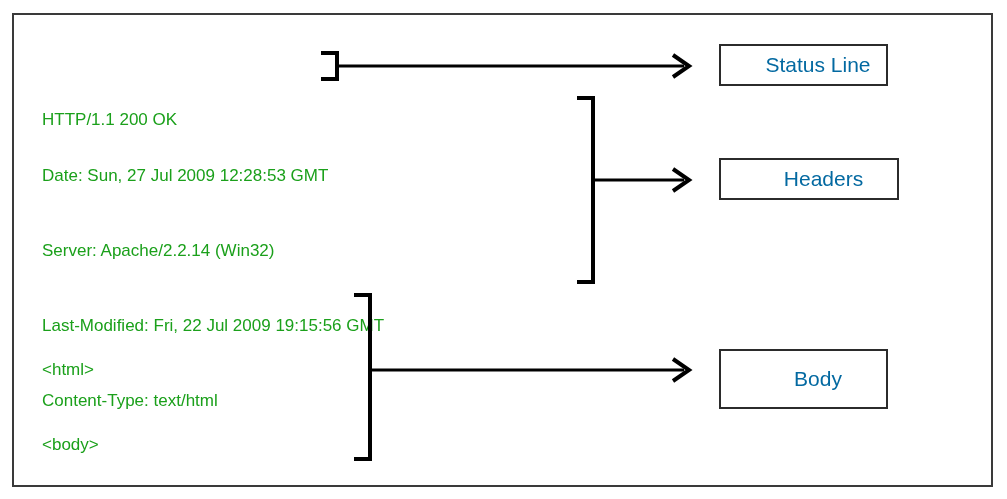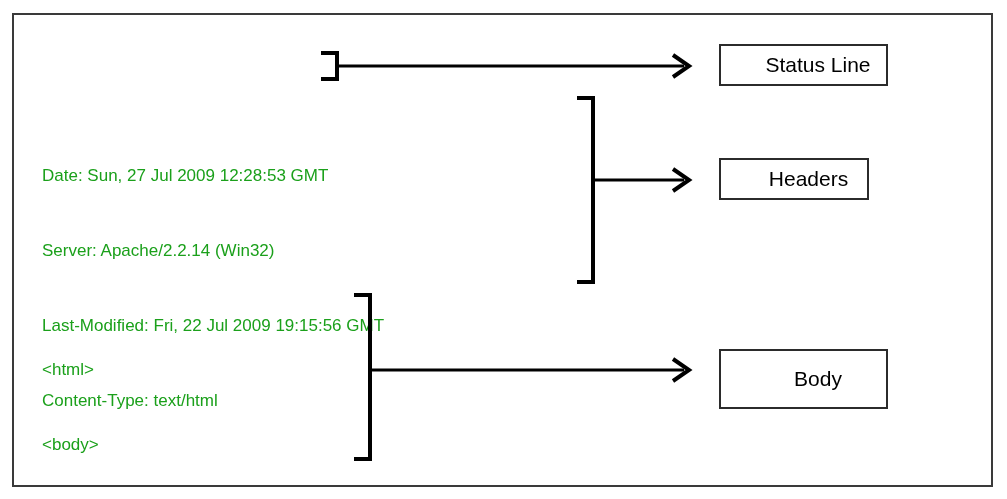--- a/index.html
+++ b/index.html
@@ -48,46 +48,49 @@
 
   
   .label-box {
     position: absolute;
     border: 2px solid #2b2b2b;
     background: #ffffff;
     box-sizing: border-box;
     display: flex;
     align-items: center;
     justify-content: center;
-    color: #000000;
+    color: #0369a1;
     font-size: 21px;
     font-family: "Liberation Sans", sans-serif;
     padding-left: 29px;
   }
   #box-status-line { left: 719px; top: 44px;  width: 169px; height: 42px; }
-  #box-headers     { left: 719px; top: 158px; width: 150px; height: 42px; }
+  #box-headers     { left: 719px; top: 158px; width: 180px; height: 42px; }
   #box-body        { left: 719px; top: 349px; width: 169px; height: 60px; }
 
   
   #vector-layer {
     position: absolute;
     left: 0;
     top: 0;
     width: 1007px;
     height: 499px;
     pointer-events: none;
   }
 </style>
 </head>
 <body>
 
 <div id="canvas">
 
   <div id="frame"></div>
 
+  <div id="status-line-text" class="msg-text">
+    <span class="code-line">HTTP/1.1 200 OK</span>
+  </div>
 
   <div id="headers-text" class="msg-text">
     <span class="code-line">Date: Sun, 27 Jul 2009 12:28:53 GMT</span>
     <span class="code-line">Server: Apache/2.2.14 (Win32)</span>
     <span class="code-line">Last-Modified: Fri, 22 Jul 2009 19:15:56 GMT</span>
     <span class="code-line">Content-Type: text/html</span>
     
   </div>
 
   <div id="body-text" class="msg-text">

